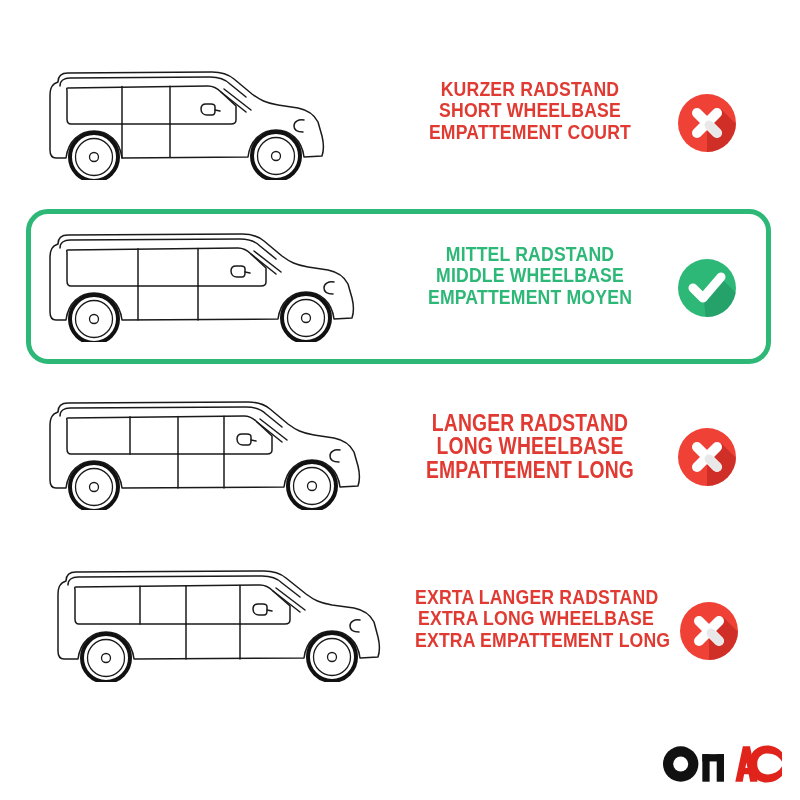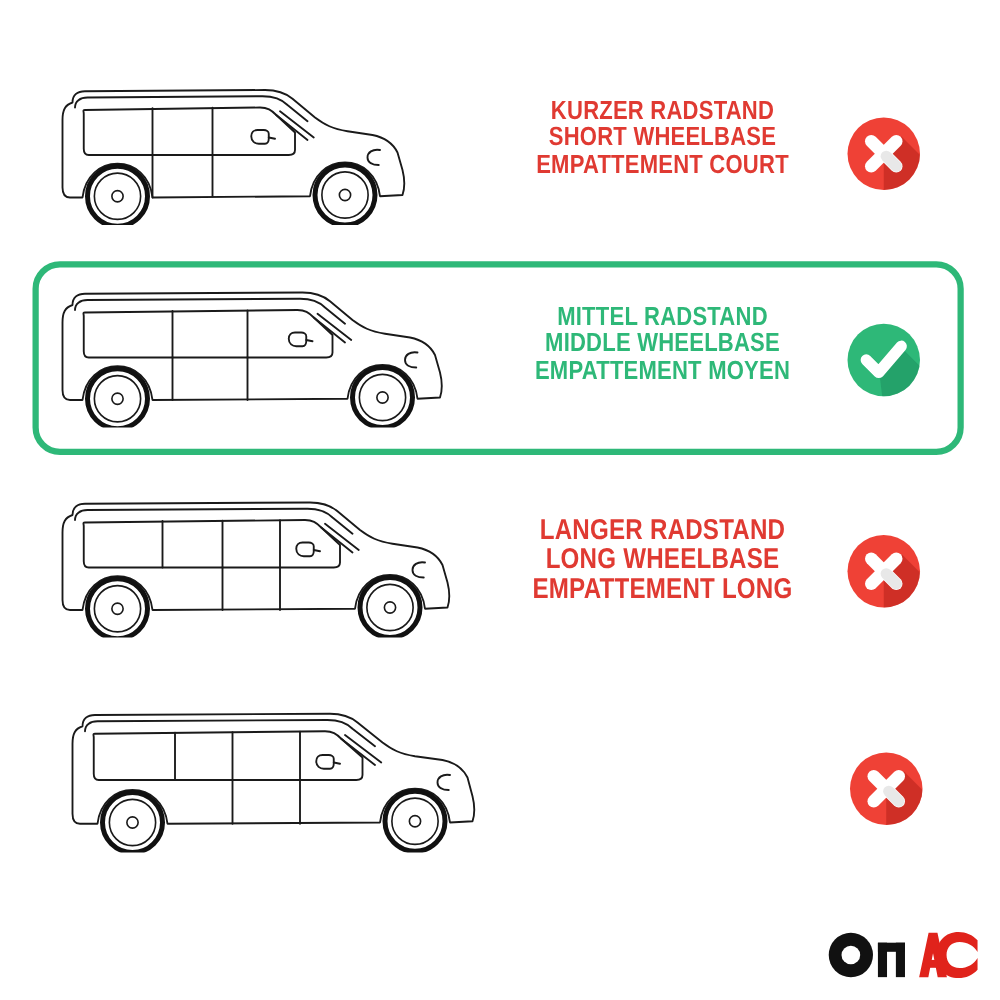--- a/index.html
+++ b/index.html
@@ -272,20 +272,25 @@
           <circle cx="54" cy="101" r="24" stroke-width="4" stroke="#111"></circle>
           <circle cx="54" cy="101" r="18.5" stroke-width="1.3"></circle>
           <circle cx="54" cy="101" r="4.5" stroke-width="1.3"></circle>
           <circle cx="280" cy="100" r="24" stroke-width="4" stroke="#111"></circle>
           <circle cx="280" cy="100" r="18.5" stroke-width="1.3"></circle>
           <circle cx="280" cy="100" r="4.5" stroke-width="1.3"></circle>
         </g>
       </svg>
     </div>
 
+    <div class="label-block red" style="left:392px;top:34px;width:288px;font-size:21px;">
+      <span class="label-line">EXRTA LANGER RADSTAND</span>
+      <span class="label-line">EXTRA LONG WHEELBASE</span>
+      <span class="label-line">EXTRA EMPATTEMENT LONG</span>
+    </div>
 
     <div class="badge" style="left:678px;top:48px;">
       <svg viewBox="0 0 62 62" xmlns="http://www.w3.org/2000/svg">
         <defs>
           <clipPath id="clipC4">
               <circle cx="31" cy="31" r="29"></circle>
             </clipPath>
         </defs>
         <circle cx="31" cy="31" r="29" fill="#EF4136"></circle>
         <g clip-path="url(#clipC4)">

